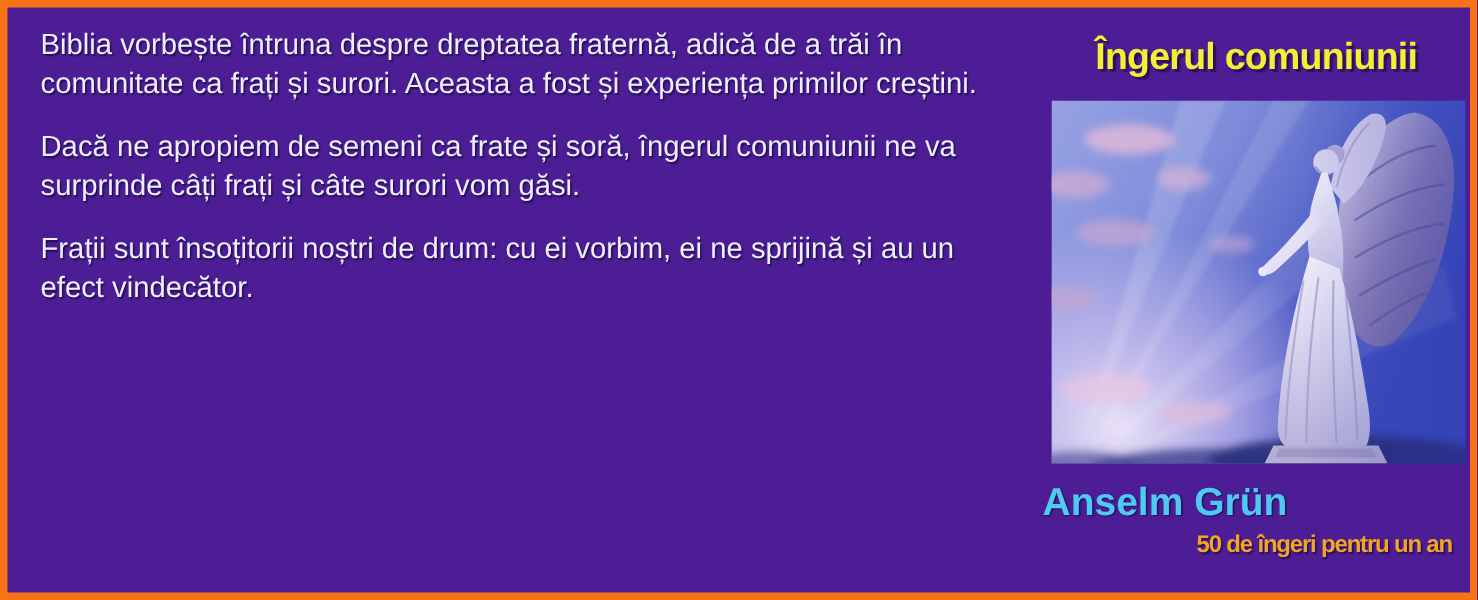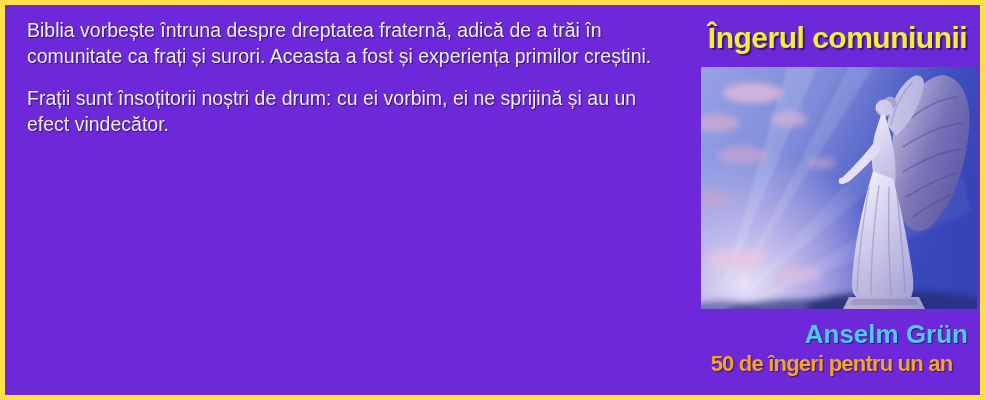--- a/index.html
+++ b/index.html
@@ -8,22 +8,22 @@
     width: 985px;
     height: 400px;
     overflow: hidden;
     background: #0a0a8a;
   }
   .card {
     position: relative;
     width: 985px;
     height: 400px;
     box-sizing: border-box;
-    background: #6d28d9;
-    border: 5px solid #fde047;
+    background: #4c1d95;
+    border: 5px solid #f97316;
     font-family: "Liberation Sans", sans-serif;
     overflow: hidden;
   }
   .text-col {
     position: absolute;
     left: 22px;
     top: 12px;
     width: 654px;
     color: #eeeefc;
     font-size: 19.5px;
@@ -36,63 +36,65 @@
   .side-col {
     position: absolute;
     left: 690px;
     top: 8px;
     width: 285px;
     text-align: center;
   }
   .title {
     color: #f3ef35;
     font-weight: bold;
-    font-size: 30px;
+    font-size: 25px;
     letter-spacing: -0.5px;
     line-height: 50px;
     margin: 0;
     white-space: nowrap;
     text-shadow: 2px 2px 1px rgba(0,0,20,0.45);
   }
   .angel-frame {
     display: block;
     width: 276px;
     height: 242px;
     margin: 4px auto 0 6px;
   }
   .author {
     color: #4ec9f2;
     font-weight: bold;
     font-size: 26px;
-    text-align: right;
+    text-align: left;
     margin-top: 12px;
     padding-right: 12px;
     line-height: 26px;
     text-shadow: 1px 1px 1px rgba(0,0,30,0.5);
     white-space: nowrap;
   }
   .series {
     color: #f2a426;
     font-weight: bold;
-    font-size: 22px;
+    font-size: 16px;
     letter-spacing: -0.8px;
+    text-align: right;
     margin-top: 4px;
     padding-right: 12px;
     line-height: 26px;
     text-shadow: 1px 1px 1px rgba(0,0,30,0.5);
     white-space: nowrap;
   }
 </style>
 </head>
 <body>
 
 <div class="card">
 
   <div class="text-col">
     <p>Biblia vorbește întruna despre dreptatea fraternă, adică de a trăi în comunitate ca frați și surori. Aceasta a fost și experiența primilor creștini.</p>
+    <p>Dacă ne apropiem de semeni ca frate și soră, îngerul comuniunii ne va surprinde câți frați și câte surori vom găsi.</p>
     <p>Frații sunt însoțitorii noștri de drum: cu ei vorbim, ei ne sprijină și au un efect vindecător.</p>
   </div>
 
   <div class="side-col">
     <div class="title">Îngerul comuniunii</div>
 
     <svg class="angel-frame" viewBox="0 0 276 242" xmlns="http://www.w3.org/2000/svg">
       <defs>
         <linearGradient id="sky" x1="0" y1="0" x2="1" y2="0.45">
           <stop offset="0" stop-color="#97a2e4"></stop>

